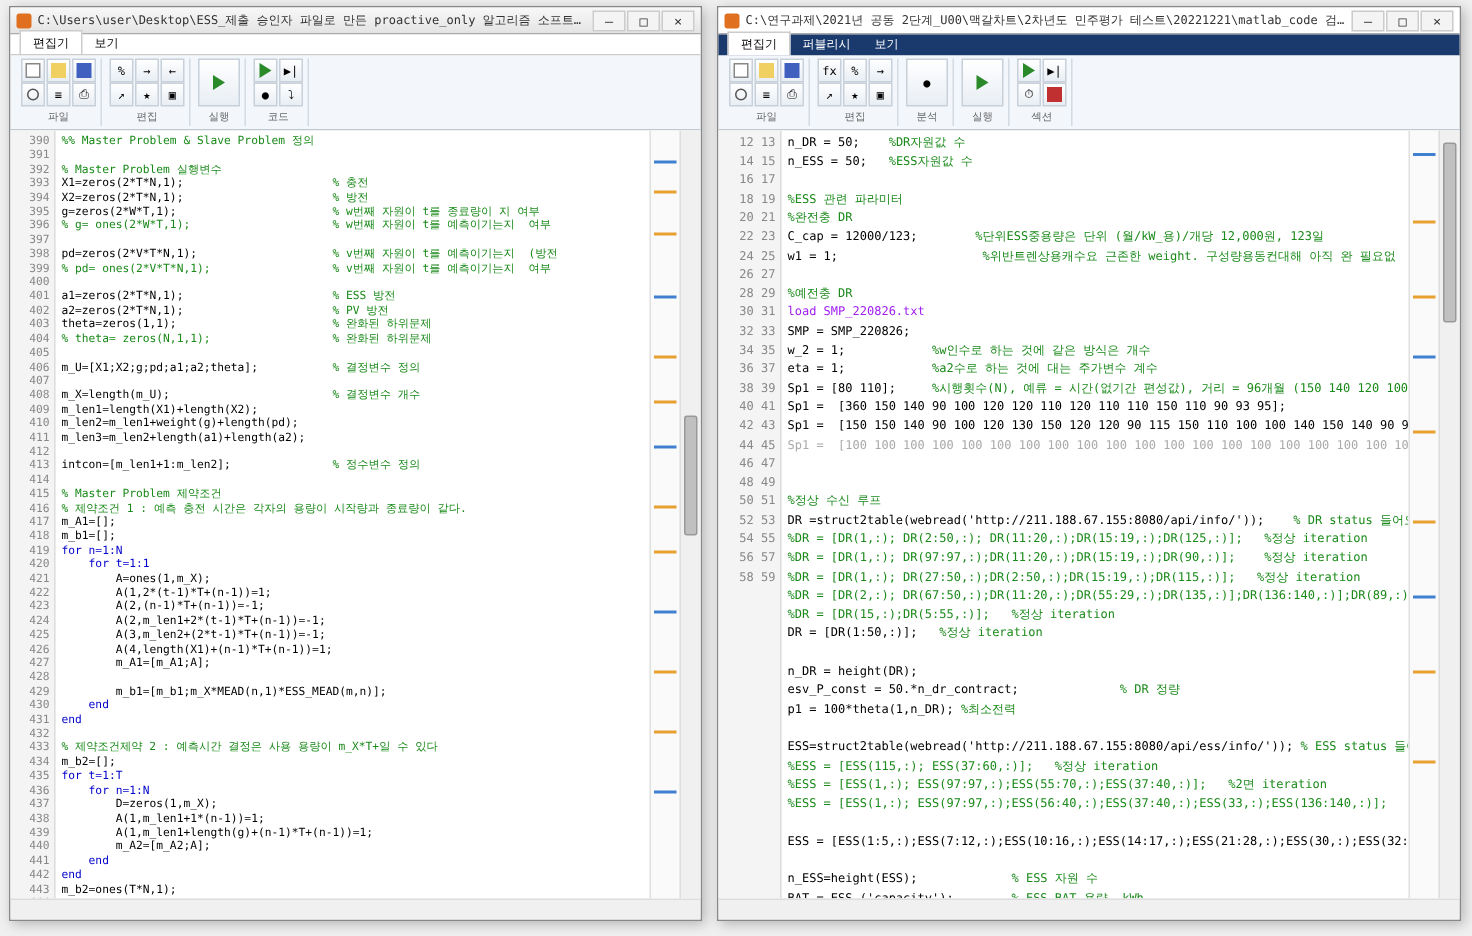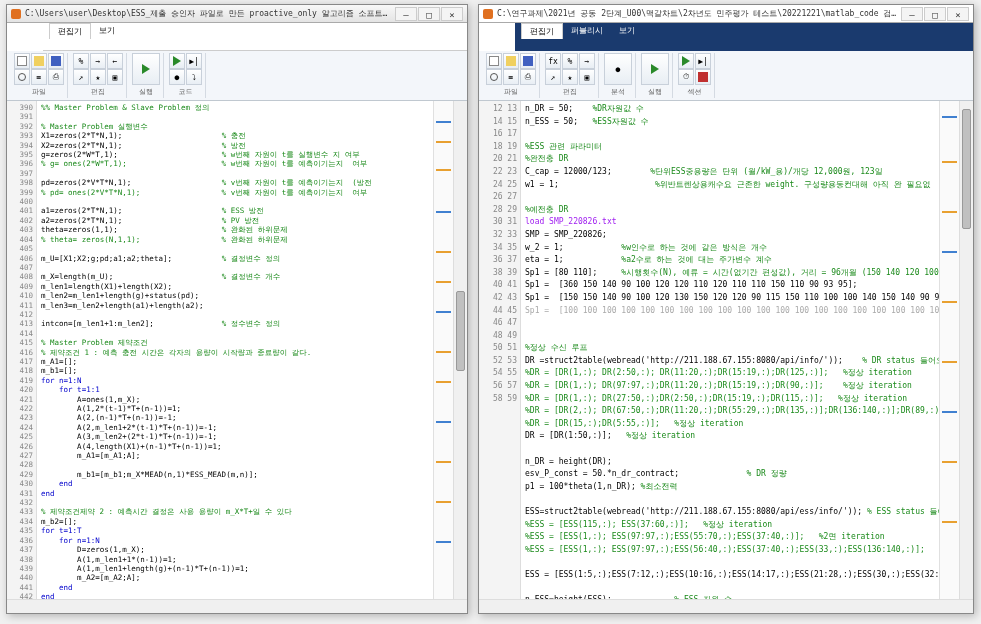--- a/index.html
+++ b/index.html
@@ -39,27 +39,26 @@
   .title-icon { width: 10px; height: 10px; background: #e07020; border-radius: 2px; margin-right: 4px; flex-shrink:0; }
   .titlebar .txt { flex: 1; overflow: hidden; text-overflow: ellipsis; }
   .win-controls { display: flex; gap: 1px; margin-left: auto; }
   .win-controls span {
     width: 22px; height: 14px; text-align: center; line-height: 14px;
     font-size: 9px; color: #333; border: 1px solid #ccc; background: #f4f4f4;
   }
   .win-controls span.close { color:#333; }
 
   .ribbon-tabs {
-    height: 28px;
+    height: 14px;
     display: flex;
-    align-items: flex-start;
+    align-items: flex-end;
     font-size: 8px;
     padding-left: 6px;
     border-bottom: 1px solid #ccc;
-    margin-left: 36px;
   }
   .win-left .ribbon-tabs { background: #fff; }
   .win-right .ribbon-tabs { background: #1a3a6e; color:#fff; border-bottom:none; }
   .ribbon-tabs .tab { padding: 2px 8px; }
   .ribbon-tabs .tab.active { background: #fff; color:#000; border:1px solid #ccc; border-bottom:none; }
   .win-right .ribbon-tabs .tab.active { background:#fff; color:#000; }
   .win-right .ribbon-tabs .tab { color:#fff; }
   .win-right .ribbon-tabs .tab.active { color:#000; }
 
   .toolbar {
@@ -297,36 +296,36 @@
 470
 471
 472
 473
 </div>
     <div class="code" id="code-left"><span class="c-com">%% Master Problem &amp; Slave Problem 정의</span>
 <span class=""></span>
 <span class="c-com">% Master Problem 실행변수</span>
 <span>X1=zeros(2*T*N,1);                      </span><span class="c-com">% 충전</span>
 <span>X2=zeros(2*T*N,1);                      </span><span class="c-com">% 방전</span>
-<span>g=zeros(2*W*T,1);                       </span><span class="c-com">% w번째 자원이 t를 실행변수 지 여부</span>
+<span>g=zeros(2*W*T,1);                       </span><span class="c-com">% w번째 자원이 t를 종료량이 지 여부</span>
 <span class="c-com">% g= ones(2*W*T,1);                     % w번째 자원이 t를 예측이기는지  여부</span>
 <span class=""></span>
 <span>pd=zeros(2*V*T*N,1);                    </span><span class="c-com">% v번째 자원이 t를 예측이기는지  (방전</span>
 <span class="c-com">% pd= ones(2*V*T*N,1);                  % v번째 자원이 t를 예측이기는지  여부</span>
 <span class=""></span>
 <span>a1=zeros(2*T*N,1);                      </span><span class="c-com">% ESS 방전</span>
 <span>a2=zeros(2*T*N,1);                      </span><span class="c-com">% PV 방전</span>
 <span>theta=zeros(1,1);                       </span><span class="c-com">% 완화된 하위문제</span>
 <span class="c-com">% theta= zeros(N,1,1);                  % 완화된 하위문제</span>
 <span class=""></span>
 <span>m_U=[X1;X2;g;pd;a1;a2;theta];           </span><span class="c-com">% 결정변수 정의</span>
 <span class=""></span>
 <span>m_X=length(m_U);                        </span><span class="c-com">% 결정변수 개수</span>
 <span class="">m_len1=length(X1)+length(X2);</span>
-<span class="">m_len2=m_len1+length(g)+status(pd);</span>
+<span class="">m_len2=m_len1+weight(g)+length(pd);</span>
 <span class="">m_len3=m_len2+length(a1)+length(a2);</span>
 <span class=""></span>
 <span>intcon=[m_len1+1:m_len2];               </span><span class="c-com">% 정수변수 정의</span>
 <span class=""></span>
 <span class="c-com">% Master Problem 제약조건</span>
 <span class="c-com">% 제약조건 1 : 예측 충전 시간은 각자의 용량이 시작량과 종료량이 같다.</span>
 <span class="">m_A1=[];</span>
 <span class="">m_b1=[];</span>
 <span class="c-key">for n=1:N</span>
 <span class="c-key">    for t=1:1</span>

